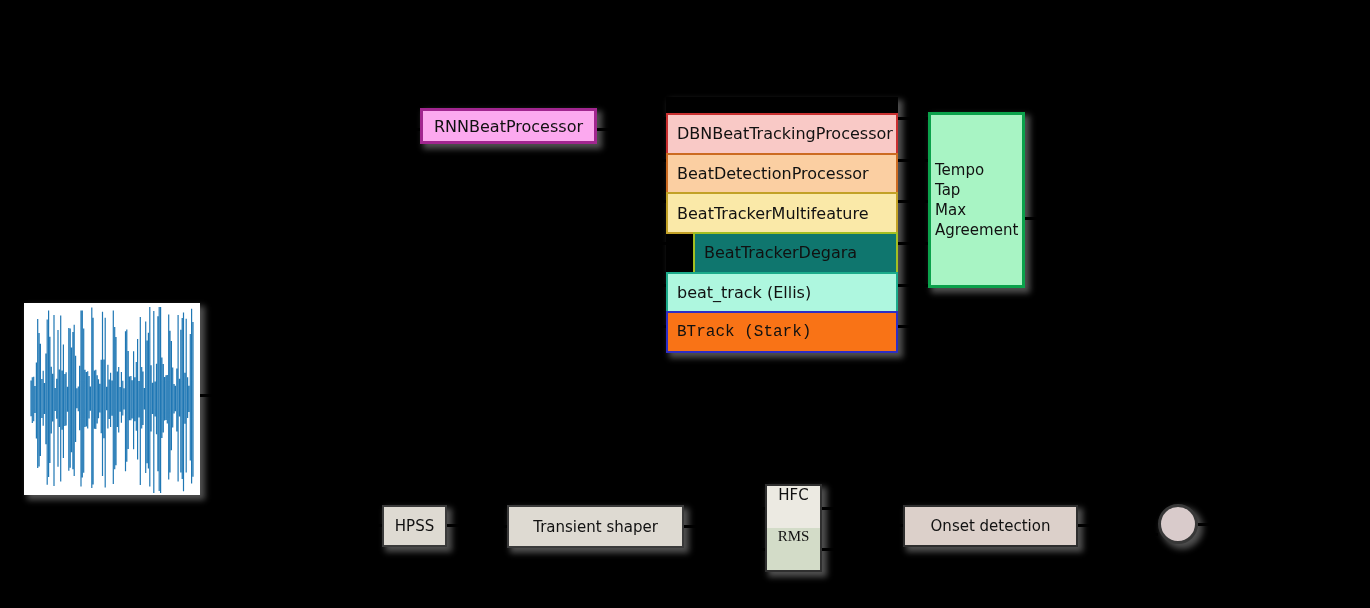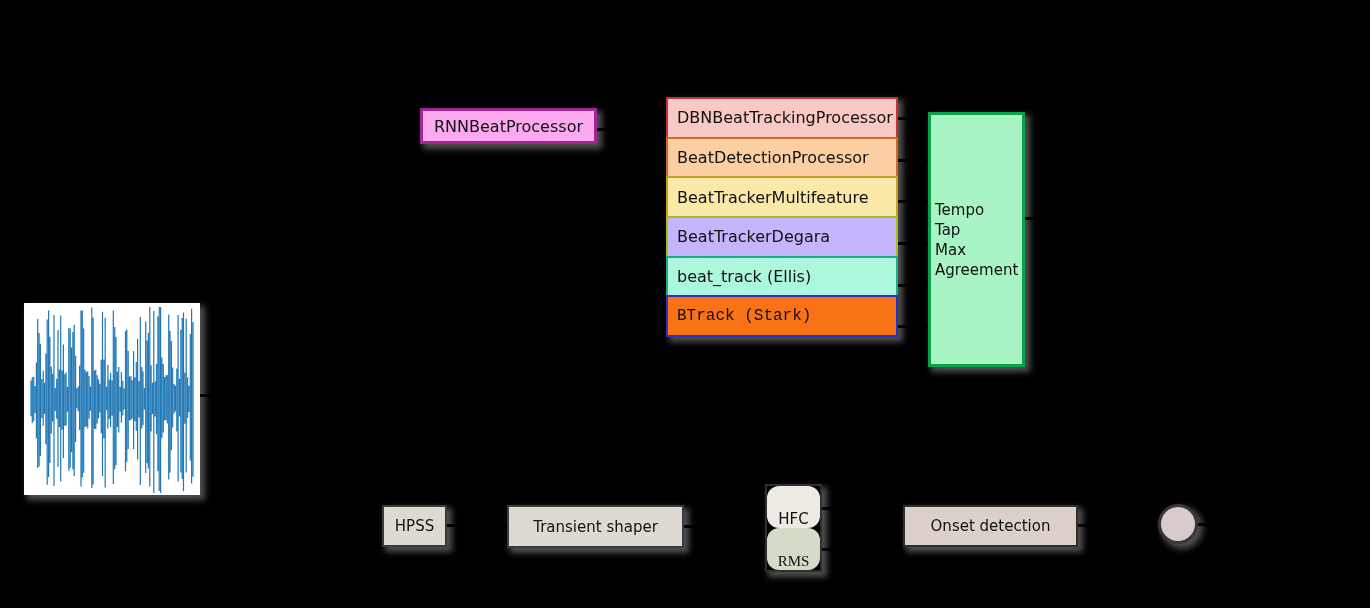--- a/index.html
+++ b/index.html
@@ -19,33 +19,33 @@
   
   #rnn-box{left:420px;top:108px;width:177px;height:36px;border:3px solid;font-size:16px;}
 
   
   #tracker-stack{position:absolute;left:666px;top:97px;width:232px;
     box-shadow:4px 4px 6px 1px rgba(145,145,145,0.55);}
   .tracker-row{
     box-sizing:border-box;height:41.7px;border:2px solid;margin-top:-2px;
     display:flex;align-items:center;padding-left:9px;font-size:16px;
   }
-  .tracker-row:first-child{margin-top:0;}
+  .tracker-row:first-child{margin-top:16px;}
 
   
-  #agreement-box{left:928px;top:112px;width:97px;height:255px;border:3px solid;
+  #agreement-box{left:928px;top:112px;width:97px;height:176px;border:3px solid;
     display:flex;flex-direction:column;justify-content:center;padding-left:4px;
     font-size:15px;line-height:20px;}
 
   
   #hpss-box{left:382px;top:505px;width:65px;height:42px;border:2px solid;font-size:15px;}
   #transient-box{left:507px;top:505px;width:177px;height:43px;border:2px solid;font-size:15px;}
   #hfc-rms-stack{left:765px;top:484px;width:57px;height:88px;border:2px solid;
     display:flex;flex-direction:column;}
-  .hfc-cell{flex:1;display:flex;align-items:flex-end;justify-content:center;font-size:15px;border-radius:12px;}
+  .hfc-cell{flex:1;display:flex;align-items:flex-start;justify-content:center;font-size:15px;}
   #onset-box{left:903px;top:505px;width:175px;height:42px;border:2px solid;font-size:15px;}
   #merge-node{left:1158px;top:504px;width:40px;height:40px;border:3px solid;border-radius:50%;}
 
   
   .stub{position:absolute;height:3px;background:#000;}
 </style>
 </head>
 <body>
 
 <div id="canvas">
@@ -63,21 +63,21 @@
   <div id="tracker-stack">
     <div class="tracker-row" style="background-color: rgb(249, 201, 198); border-color: rgb(201, 48, 48);">
       <span>DBNBeatTrackingProcessor</span>
     </div>
     <div class="tracker-row" style="background-color: rgb(251, 207, 162); border-color: rgb(204, 107, 33);">
       <span>BeatDetectionProcessor</span>
     </div>
     <div class="tracker-row" style="background-color: rgb(250, 233, 168); border-color: rgb(194, 161, 38);">
       <span>BeatTrackerMultifeature</span>
     </div>
-    <div class="tracker-row" style="background-color: #c4b5fd; border-color: rgb(163, 191, 34);">
+    <div class="tracker-row" style="background-color: #0f766e; border-color: rgb(163, 191, 34); margin-left: 27px;">
       <span>BeatTrackerDegara</span>
     </div>
     <div class="tracker-row" style="background-color: rgb(174, 247, 223); border-color: rgb(28, 171, 139);">
       <span>beat_track (Ellis)</span>
     </div>
     <div class="tracker-row" style="background-color: #f97316; border-color: rgb(46, 46, 196); font-family: Liberation Mono, monospace;">
       <span>BTrack (Stark)</span>
     </div>
   </div>
 

